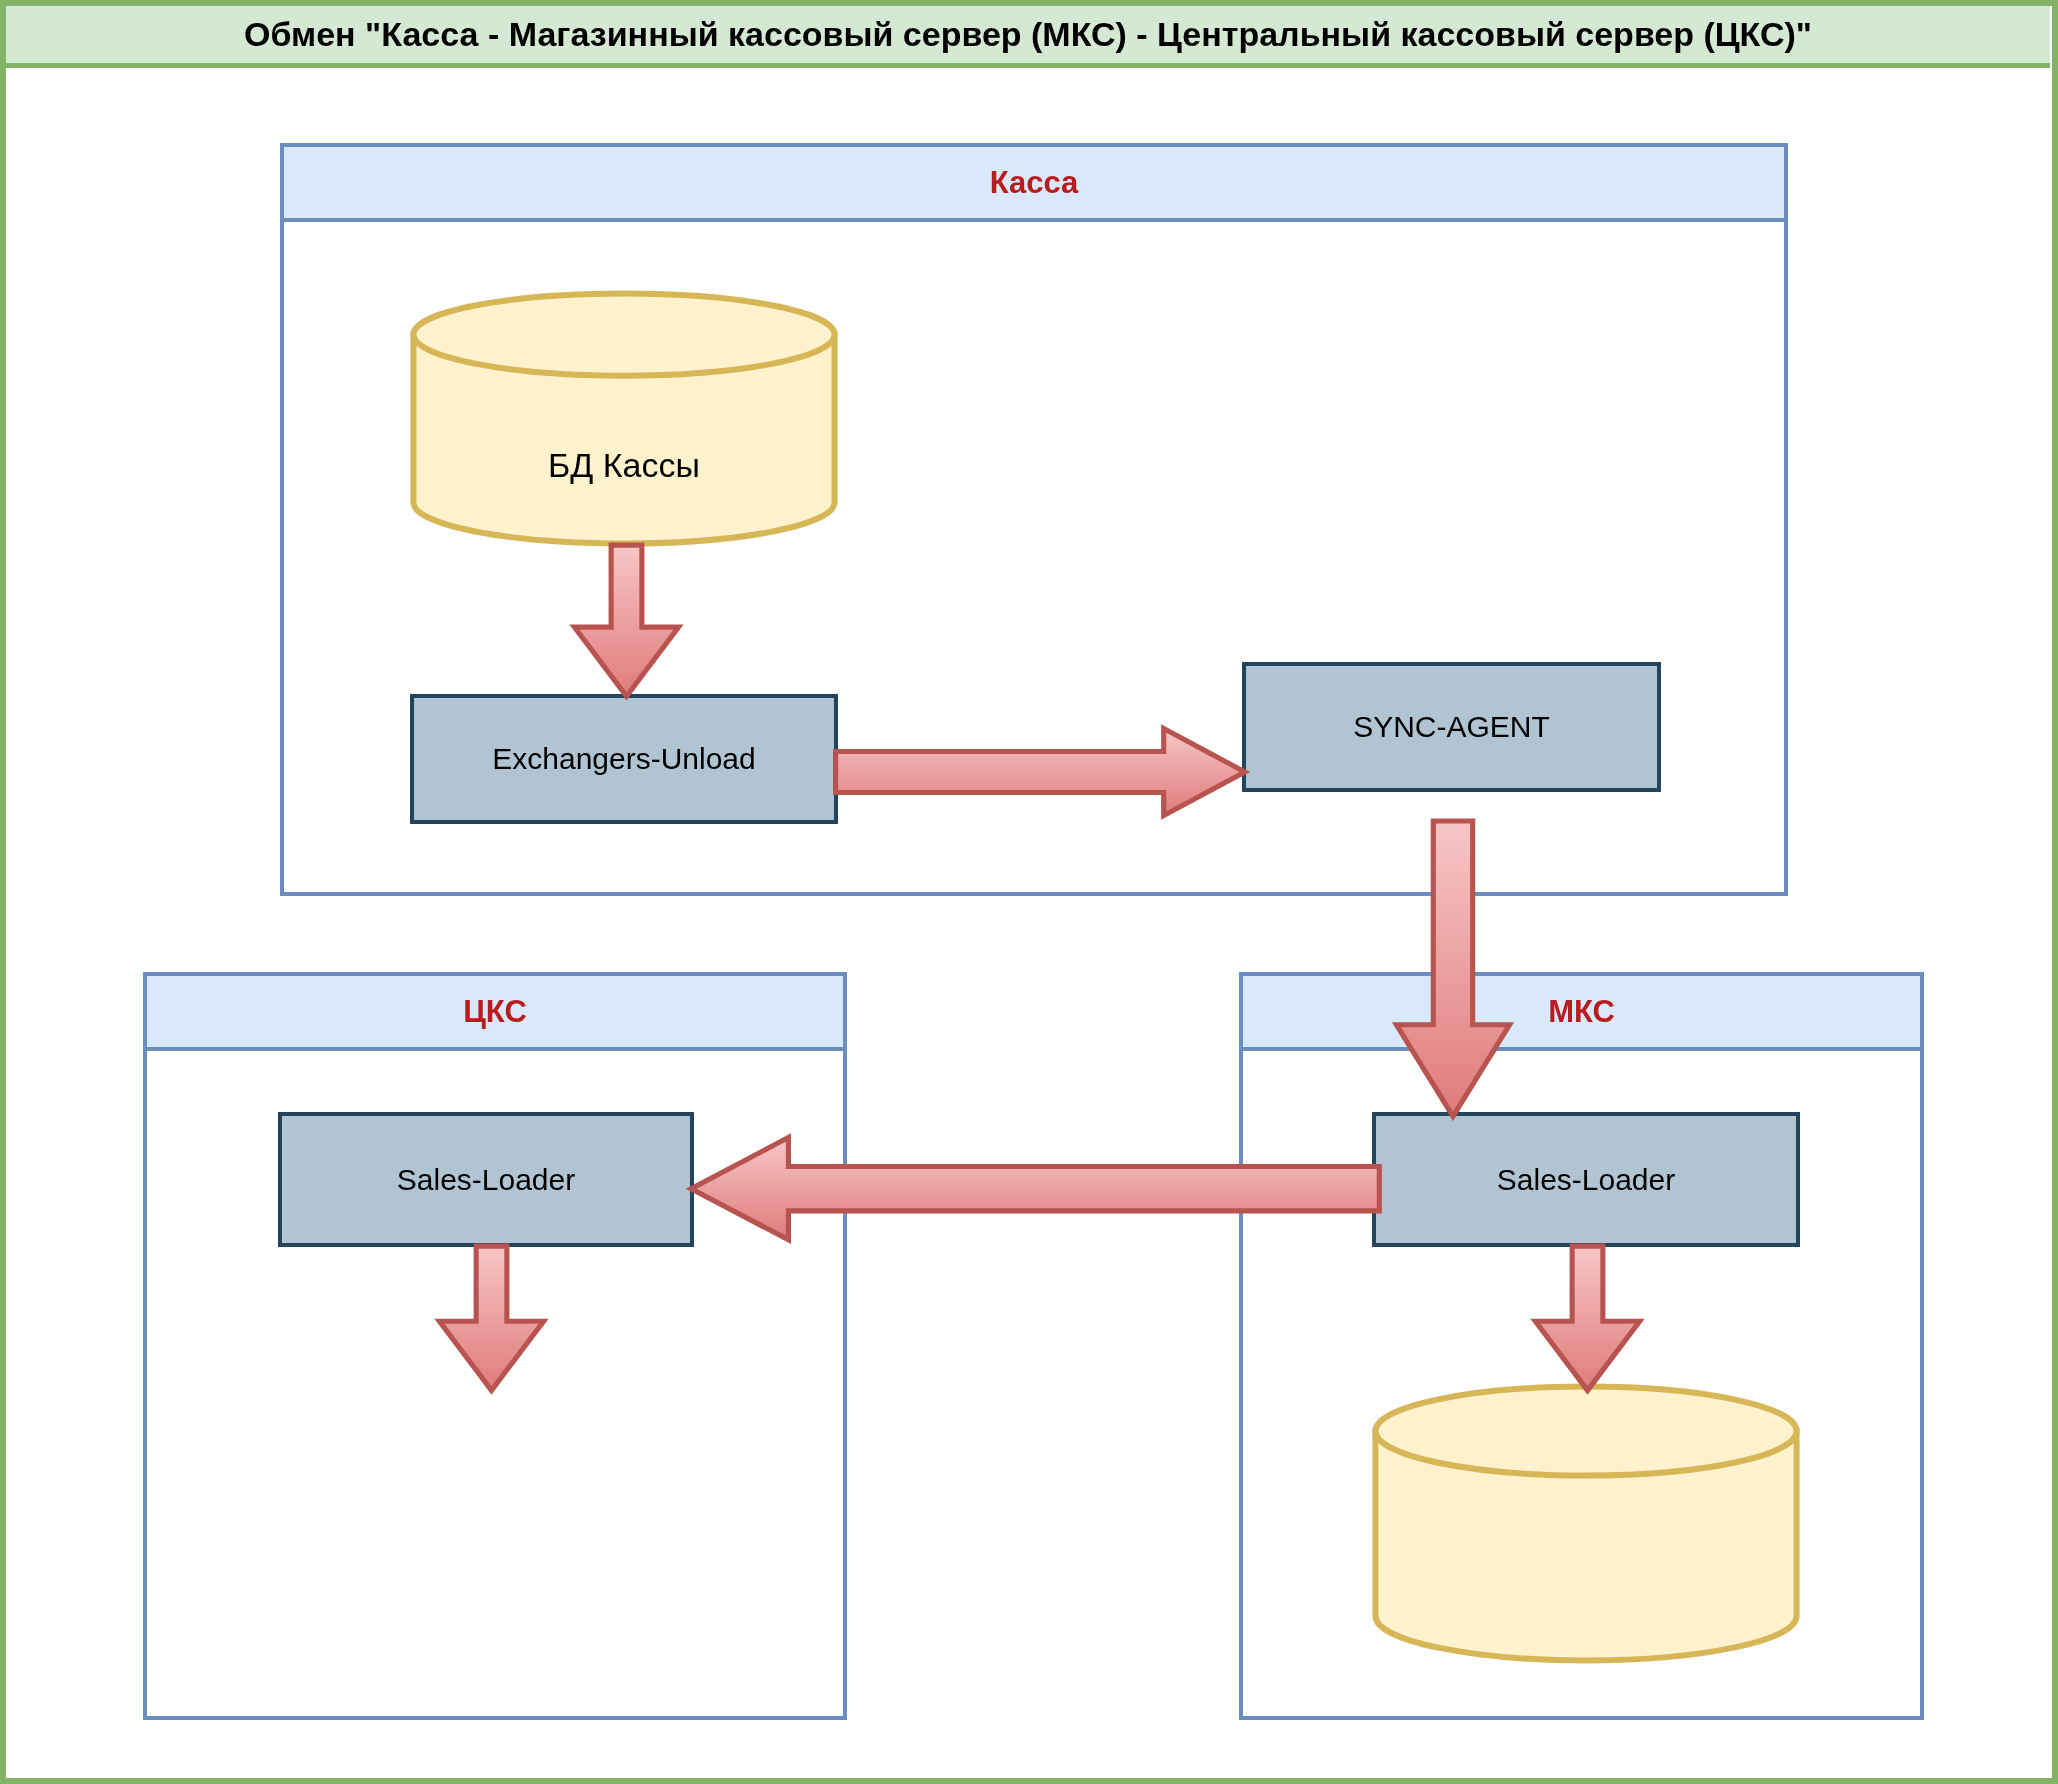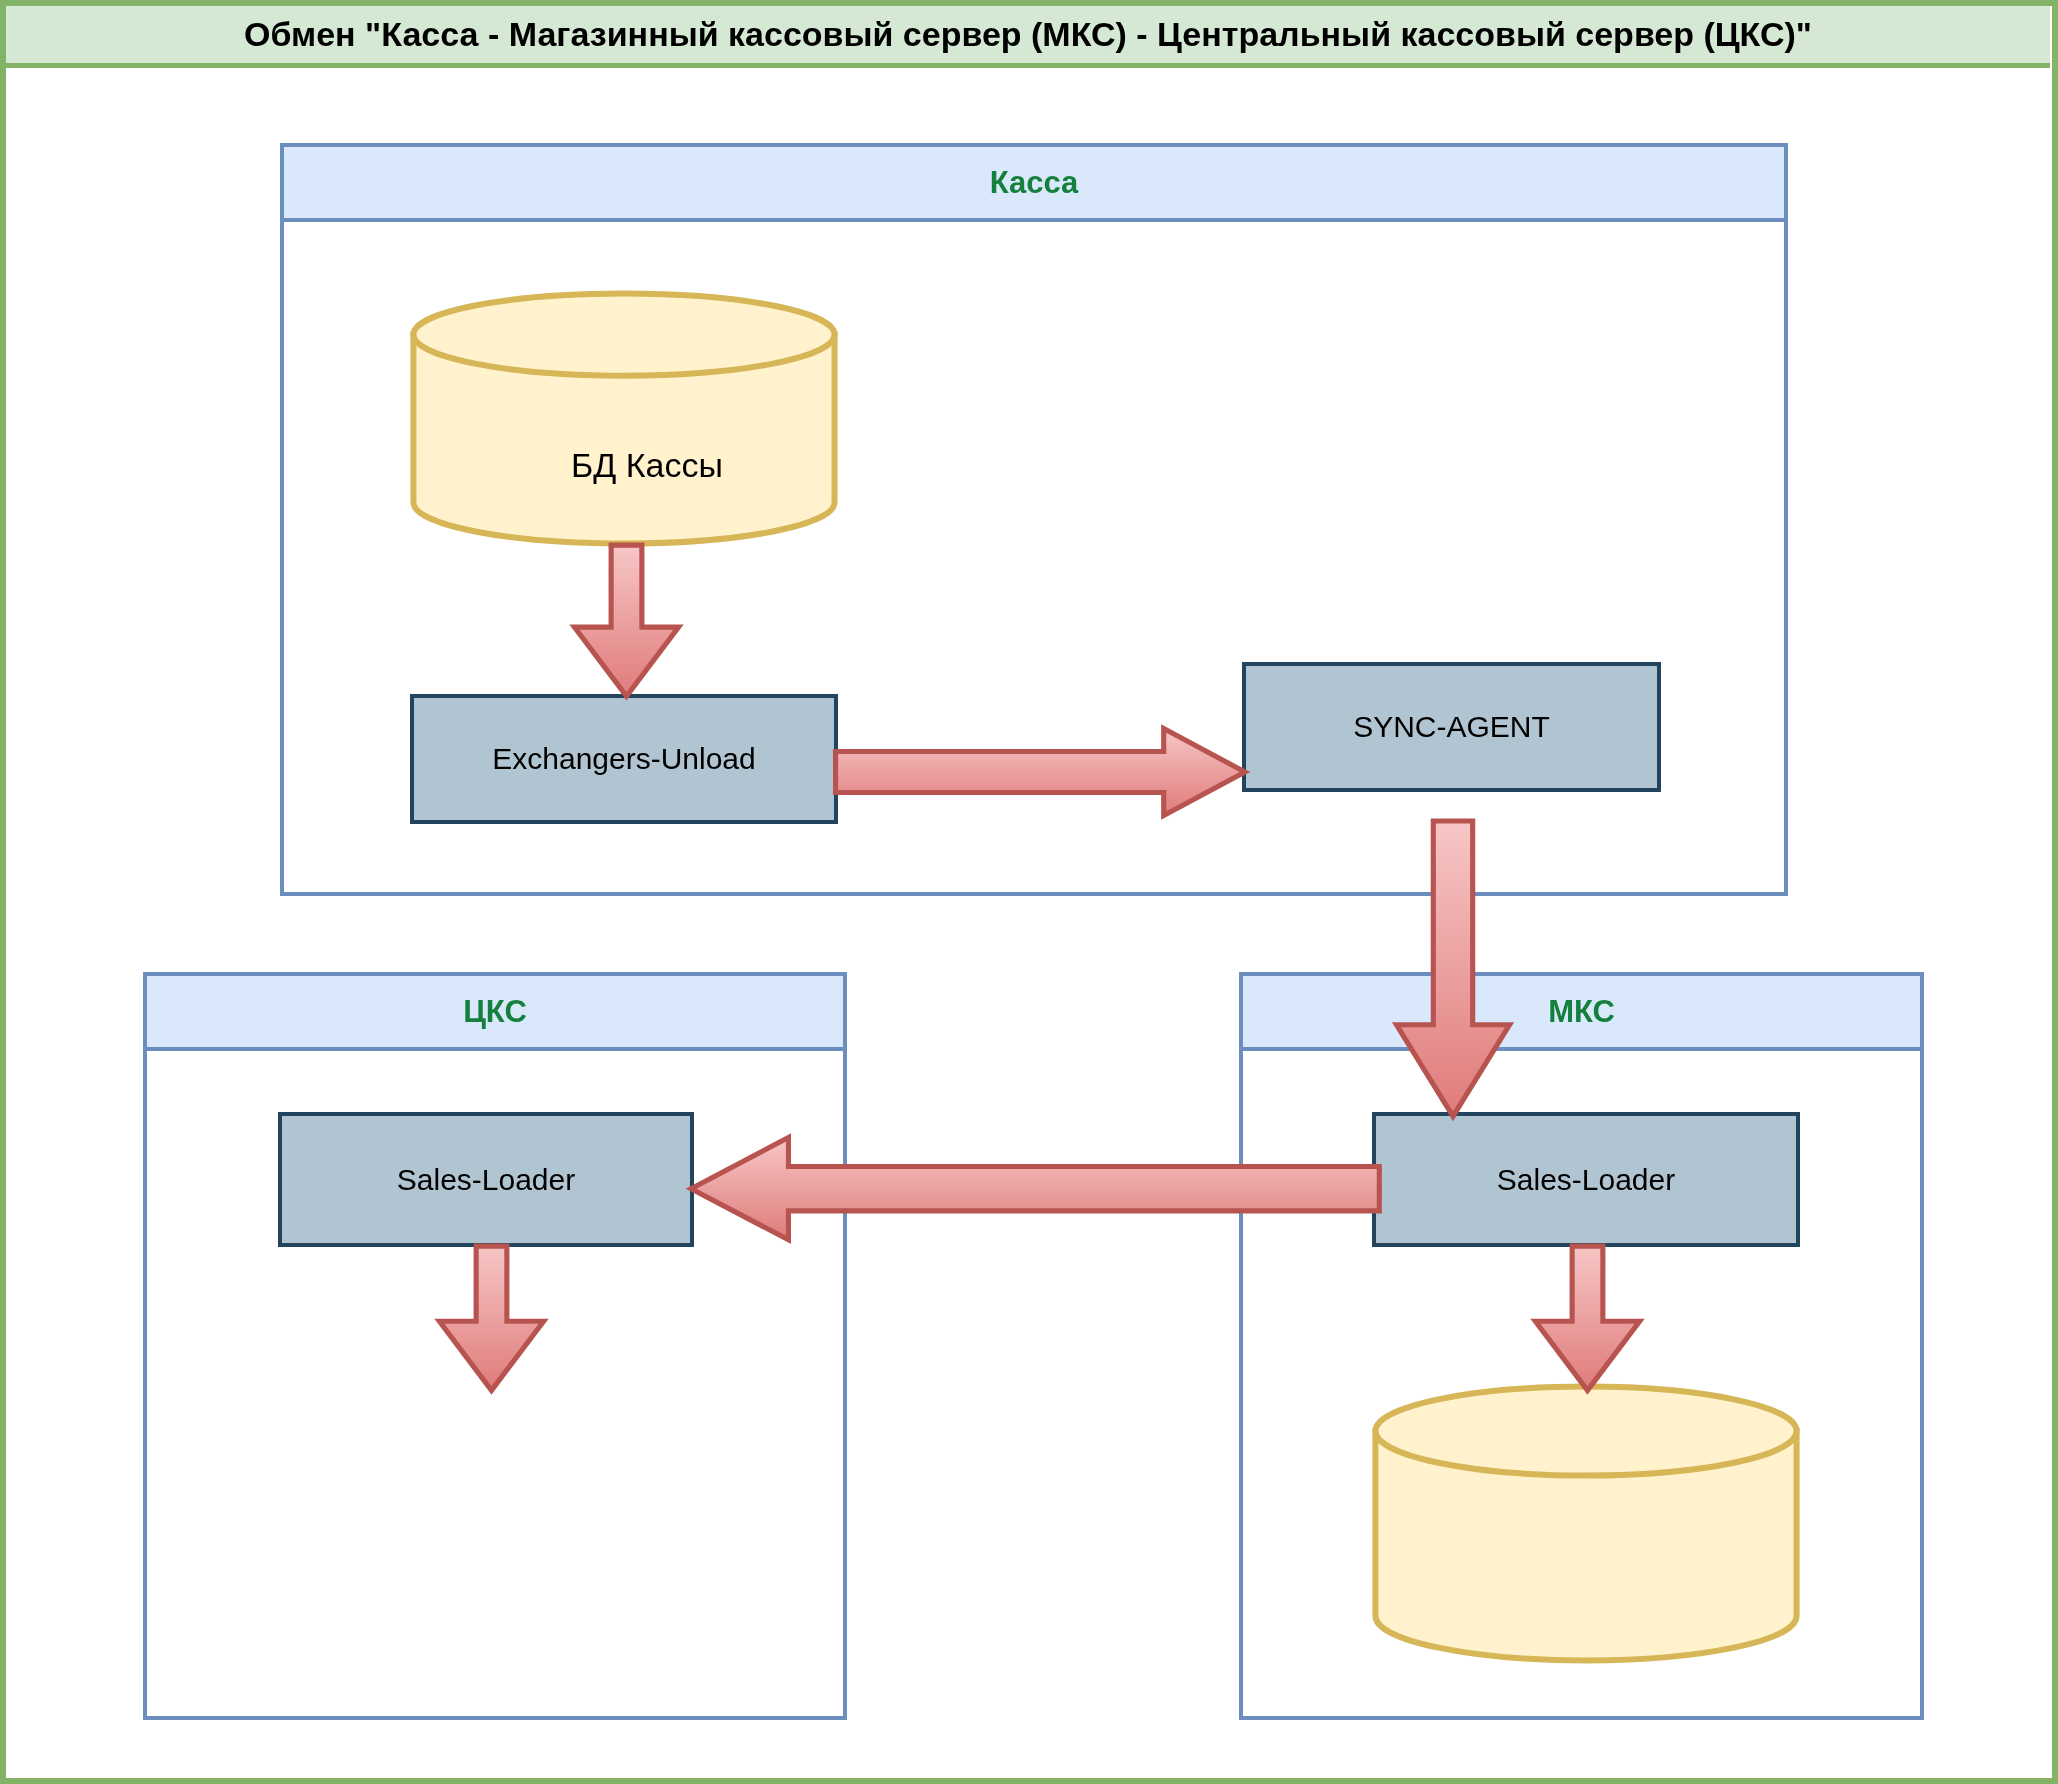--- a/index.html
+++ b/index.html
@@ -59,21 +59,21 @@
     background: #dae8fc;
     border-bottom: 4.3px solid #6c8ebf;
     box-sizing: border-box;
     display: flex;
     align-items: center;
     justify-content: center;
   }
   .lane-title {
     font-size: 31px;
     font-weight: bold;
-    color: #15803d;
+    color: #b91c1c;
   }
 
   #lane-kassa   { left: 274px;  top: 137px;  width: 1508px; height: 753px; }
   #lane-cks     { left: 137px;  top: 966px; width: 704px;  height: 748px; }
   #lane-mks     { left: 1233px; top: 966px; width: 685px;  height: 748px; }
 
   
   .proc-box {
     position: absolute;
     box-sizing: border-box;
@@ -105,21 +105,21 @@
     position: absolute;
     left: 0;
     width: 100%;
     text-align: center;
     font-size: 34px;
     color: #000000;
     white-space: nowrap;
   }
 
   #cyl-kassa { left: 404px;  top: 284px;  width: 428px; height: 257px; }
-  #cyl-kassa .cyl-label { top: 156px; margin-left: 23px; }
+  #cyl-kassa .cyl-label { top: 156px; }
   #cyl-cks   { left: 272px;  top: 1377px; width: 421px; height: 281px; }
   #cyl-cks   .cyl-label { top: 170px; }
   #cyl-mks   { left: 1366px; top: 1377px; width: 428px; height: 281px; }
   #cyl-mks   .cyl-label { top: 170px; }
 
   
   .arrow {
     position: absolute;
     z-index: 8;
   }

